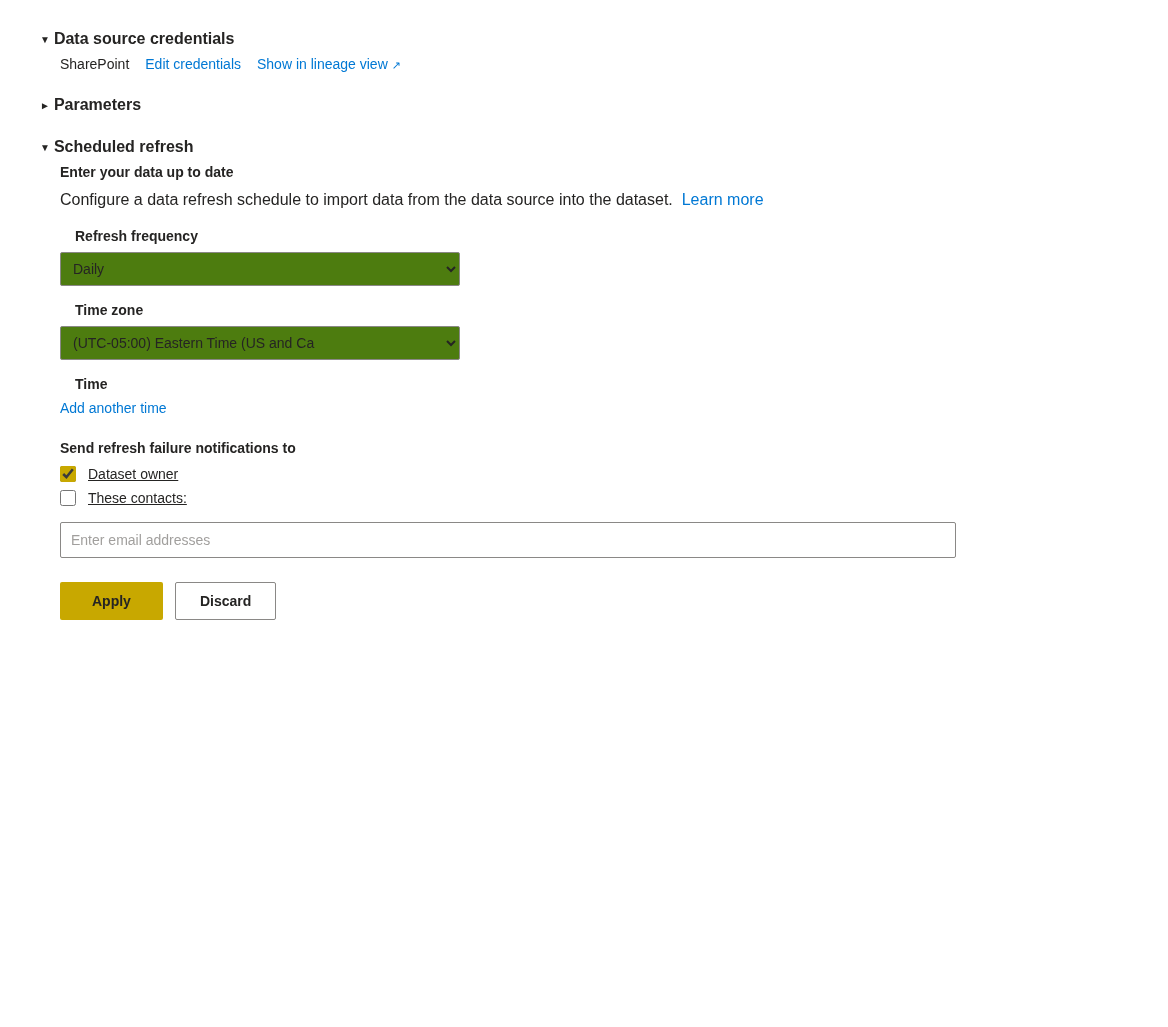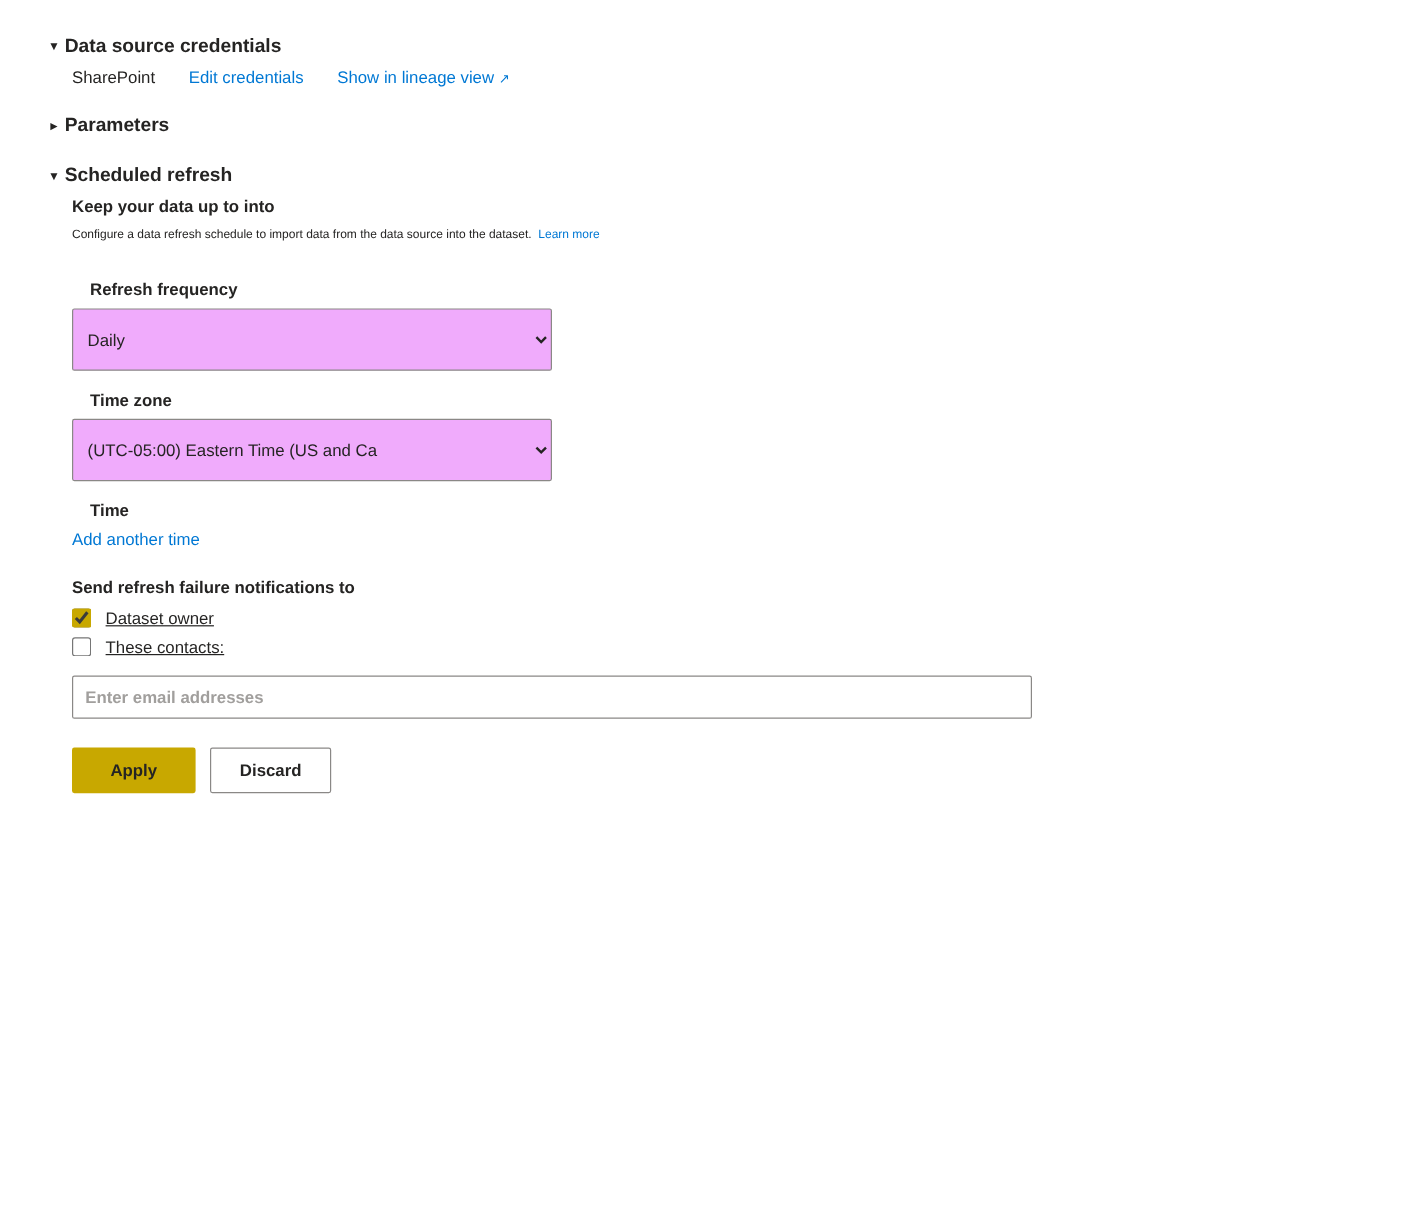--- a/index.html
+++ b/index.html
@@ -31,21 +31,21 @@
       color: #252423;
     }
 
     
     .credentials-section {
       margin-bottom: 24px;
     }
     .credentials-row {
       display: flex;
       align-items: center;
-      gap: 28px;
+      gap: 16px;
       margin-left: 20px;
       margin-top: 4px;
       text-align: center;
     }
     .credentials-source {
       color: #252423;
       font-size: 14px;
     }
     .link {
       color: #0078d4;
@@ -72,23 +72,23 @@
     .refresh-body {
       margin-left: 20px;
     }
     .keep-up-heading {
       font-weight: 700;
       font-size: 14px;
       margin-bottom: 8px;
       margin-top: 8px;
     }
     .description {
-      font-size: 10px;
-      color: #252423;
-      margin-bottom: 30px;
+      font-size: 16px;
+      color: #252423;
+      margin-bottom: 16px;
       line-height: 1.5;
     }
 
     
     .toggle-row {
       display: flex;
       align-items: center;
       gap: 10px;
       margin-bottom: 20px;
     }
@@ -132,27 +132,27 @@
     }
     .field-label {
       font-weight: 700;
       font-size: 14px;
       margin-bottom: 8px;
       display: block;
       padding-left: 15px;
     }
     .select-field {
       width: 400px;
-      height: 52px;
+      height: 34px;
       border: 1px solid #8a8886;
       border-radius: 2px;
       padding: 0 8px;
       font-size: 14px;
       color: #252423;
-      background: #f0abfc;
+      background: #4d7c0f;
       appearance: auto;
       cursor: pointer;
     }
 
     
     .time-section {
       margin-bottom: 24px;
     }
     .add-time-link {
       color: #0078d4;
@@ -184,30 +184,29 @@
       cursor: pointer;
       accent-color: #c8a800;
     }
     .checkbox-label {
       font-size: 14px;
       color: #252423;
     }
 
     
     .email-input {
-      width: 800px;
+      width: 896px;
       max-width: 100%;
       height: 36px;
       border: 1px solid #8a8886;
       border-radius: 2px;
       padding: 0 10px;
       font-size: 14px;
       color: #404040;
       margin-top: 8px;
-      font-weight: bold;
     }
     .email-input::placeholder {
       color: #a19f9d;
     }
 
     
     .action-buttons {
       display: flex;
       gap: 12px;
       margin-top: 24px;
@@ -260,21 +259,21 @@
   </div>
 </div>
 
 <div class="refresh-section">
   <div class="section-header">
     <span class="triangle-icon">▼</span>
     <span>Scheduled refresh</span>
   </div>
 
   <div class="refresh-body">
-    <div class="keep-up-heading">Keep your data up to into</div>
+    <div class="keep-up-heading">Enter your data up to date</div>
     <div class="description">
       <span>Configure a data refresh schedule to import data from the data source into the dataset.</span>
       &nbsp;<a class="link">Learn more</a>
     </div>
 
 
     <div class="field-group">
       <label class="field-label">Refresh frequency</label>
       <select class="select-field">
         <option>Daily</option>

